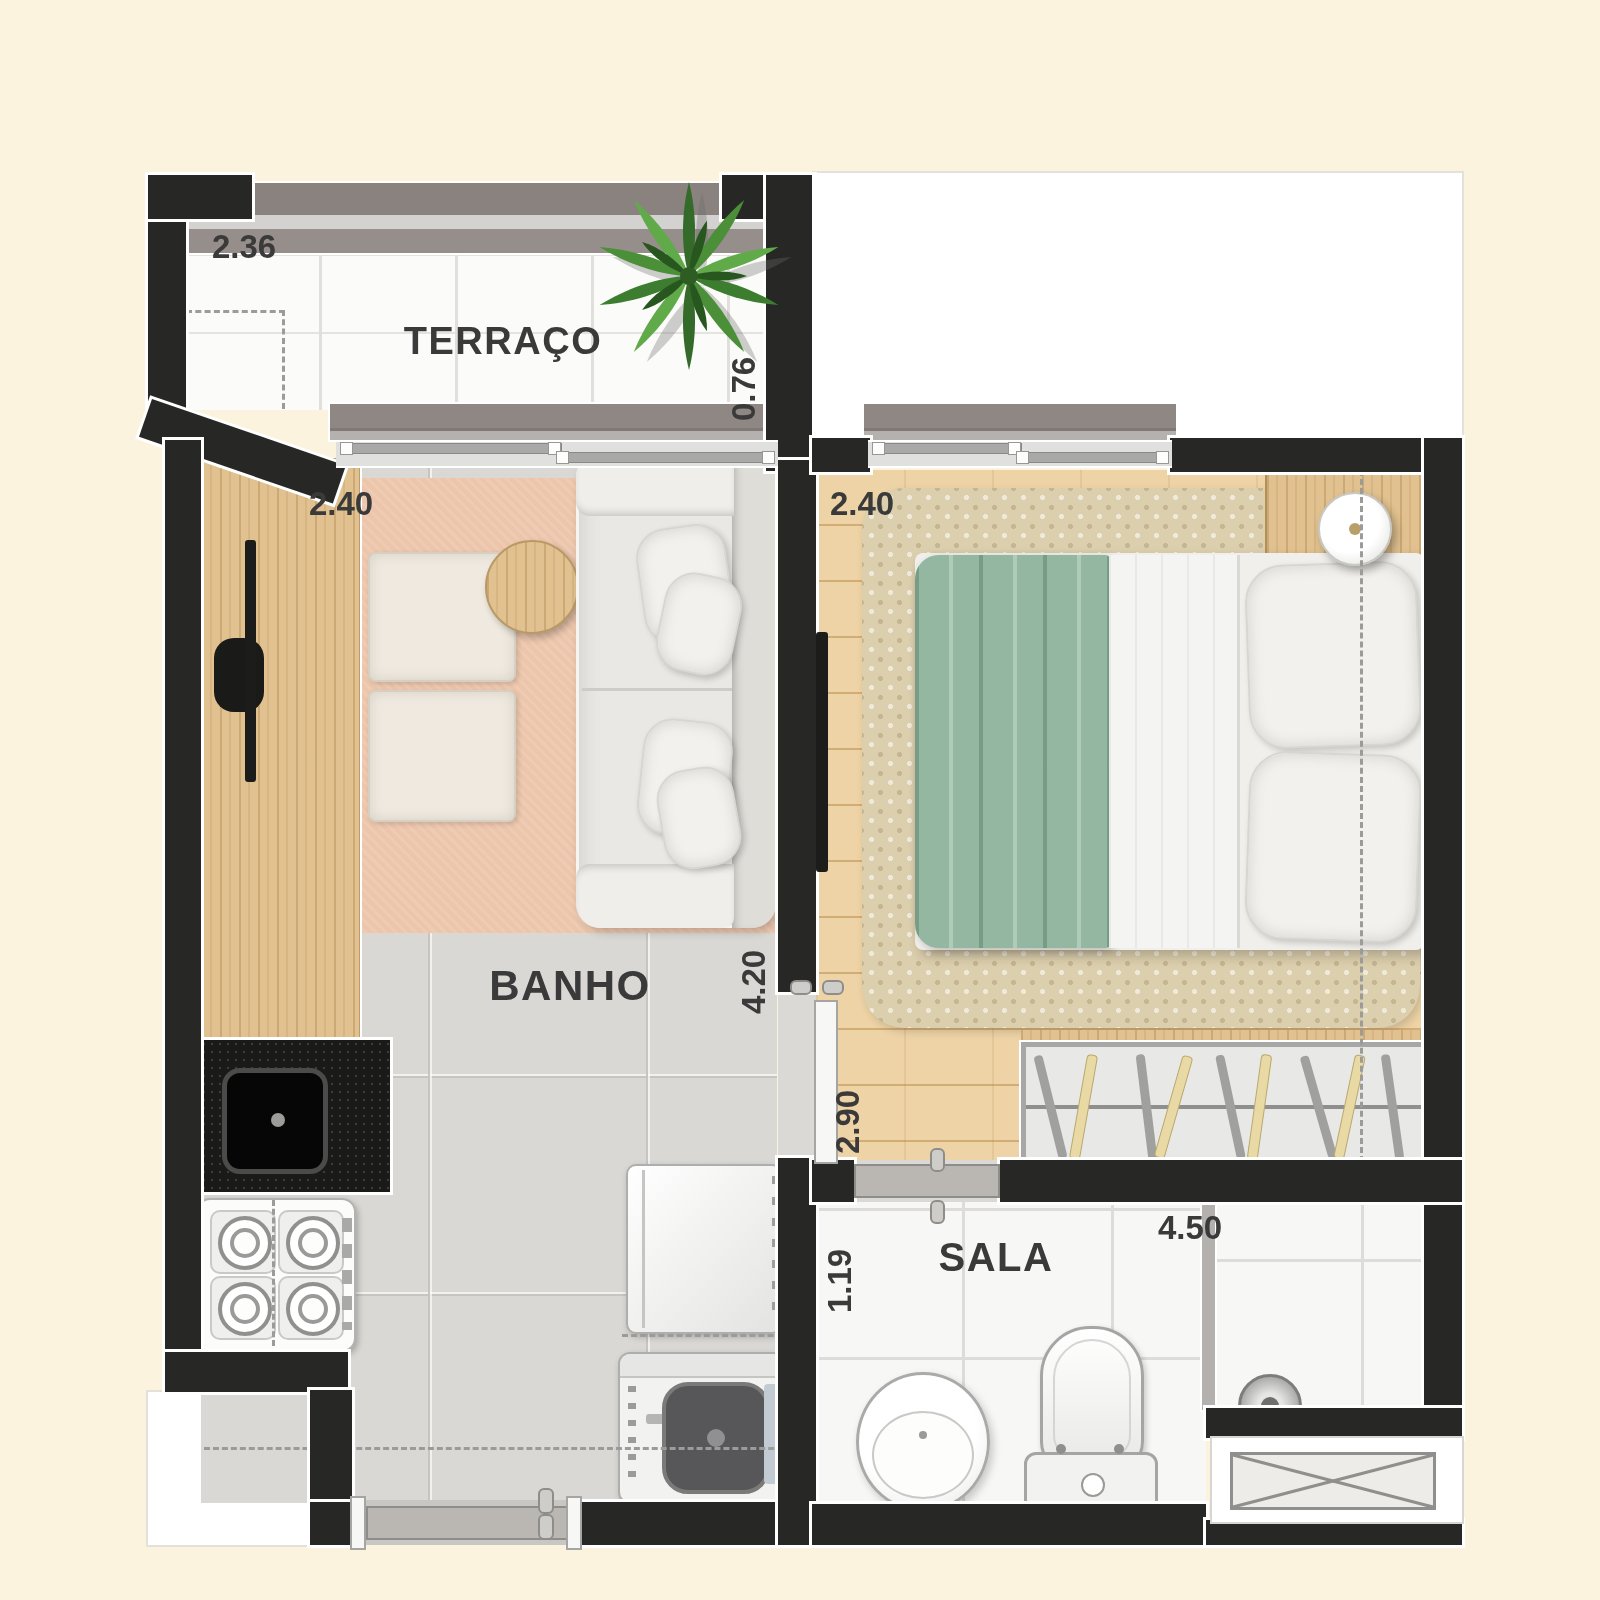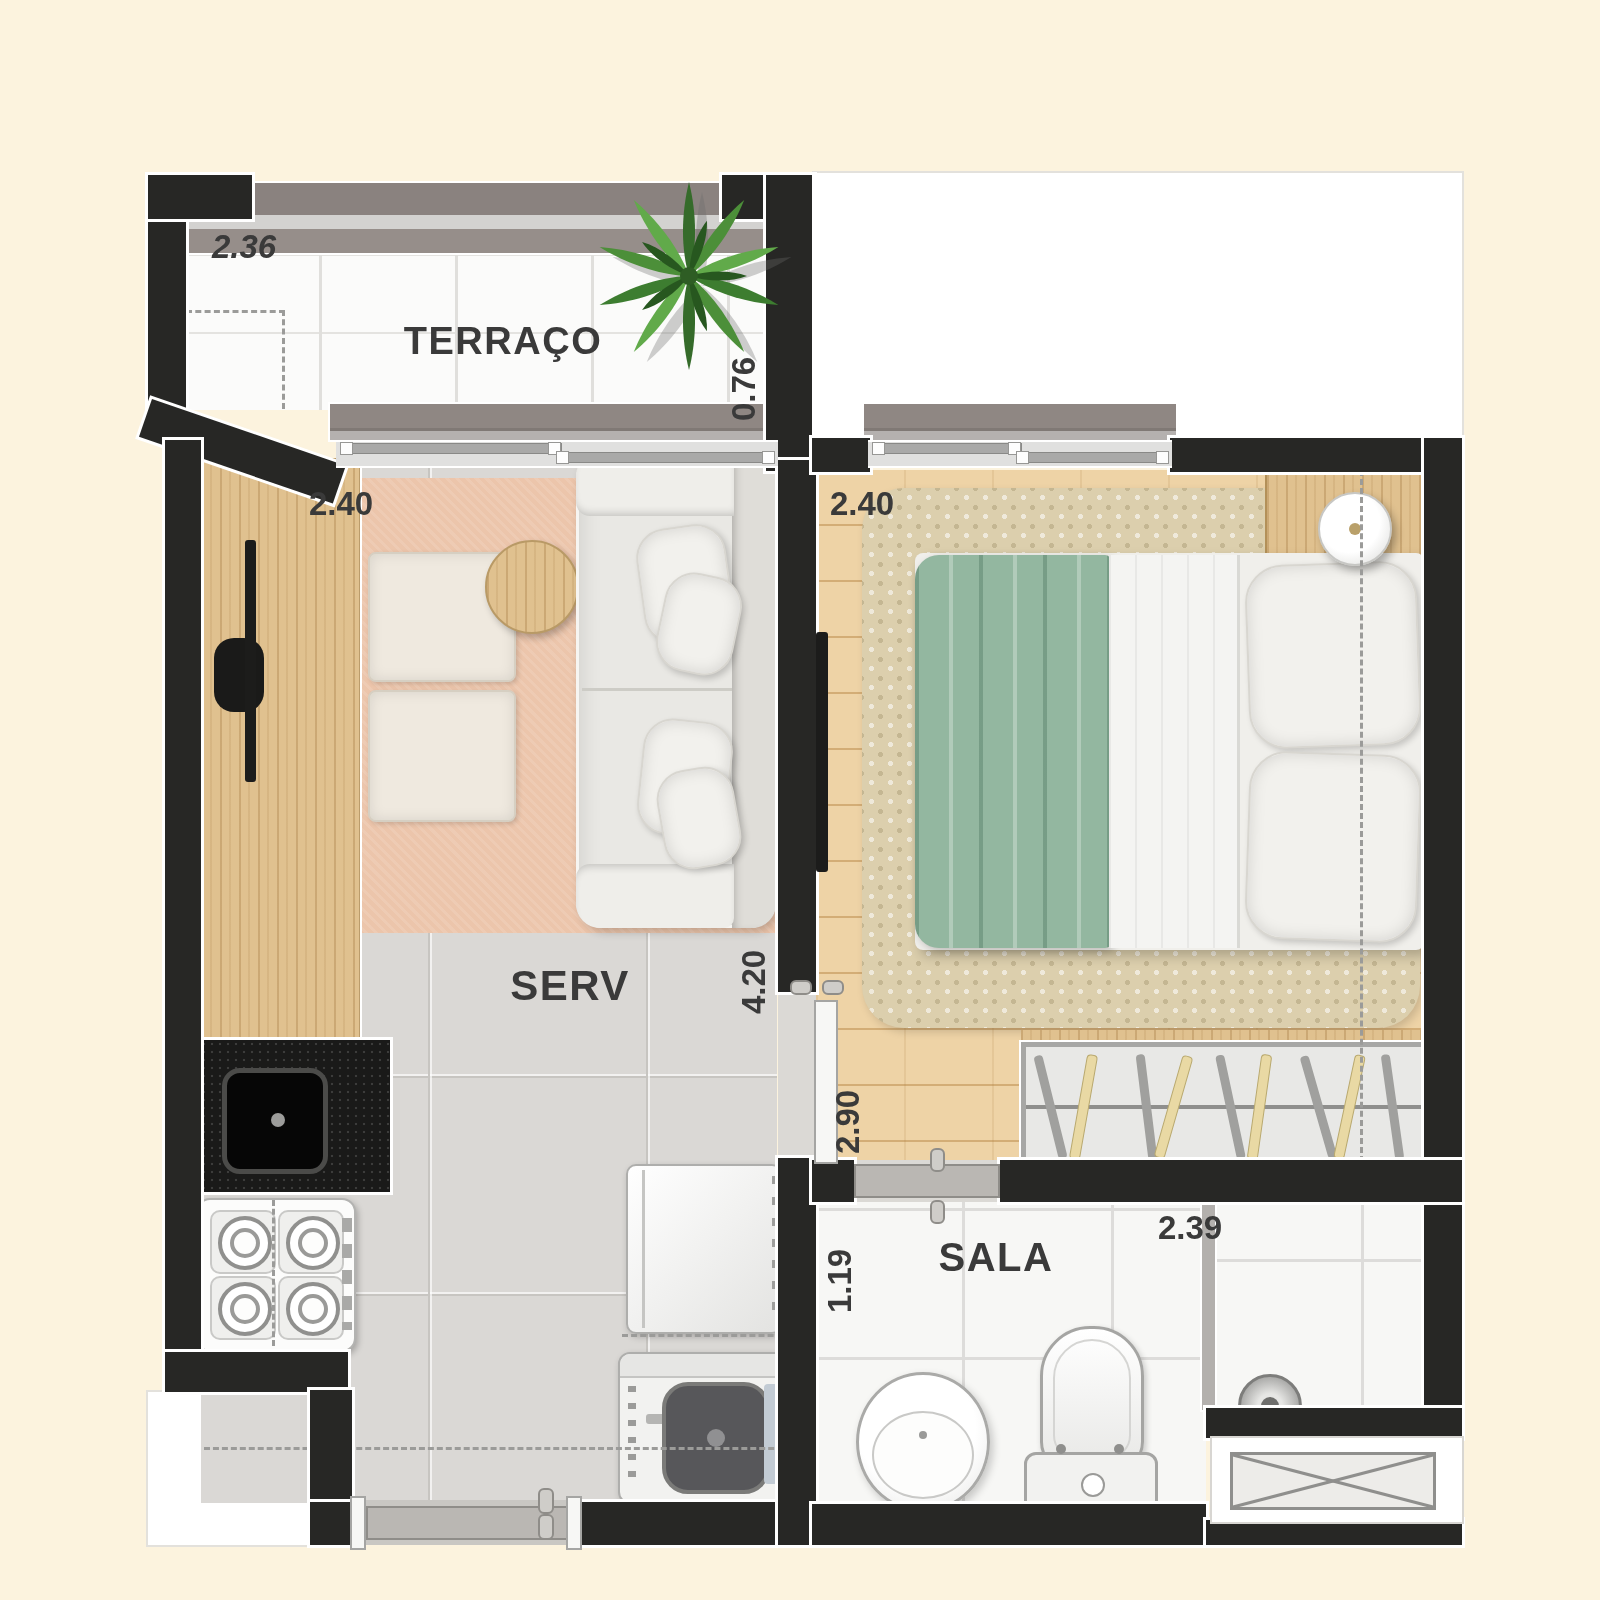--- a/index.html
+++ b/index.html
@@ -97,21 +97,21 @@
   <div class="void" style="left:814px;top:173px;width:648px;height:265px;"></div>
   <div class="void" style="left:148px;top:1392px;width:160px;height:153px;"></div>
 
   <div class="railing" style="left:186px;top:183px;width:580px;height:70px;">
     <div class="abs" style="left:0;top:0;width:100%;height:32px;background:#8a827f;"></div>
     <div class="abs" style="left:0;top:32px;width:100%;height:14px;background:#d3d2d0;"></div>
     <div class="abs" style="left:0;top:46px;width:100%;height:24px;background:#968e8a;"></div>
   </div>
   <div class="tiles-white" style="left:186px;top:250px;width:580px;height:160px;"></div>
   <div class="dash-corner" style="left:186px;top:310px;width:96px;height:96px;"></div>
-  <div class="dim" style="left:244px;top:247px;font-style:italic;">2.36</div>
+  <div class="dim" style="left:244px;top:247px;">2.36</div>
   <div class="room-label" style="left:503px;top:341px;font-size:38px;">TERRAÇO</div>
   <div class="dim v" style="left:744px;top:389px;">0.76</div>
 
   <div class="palm" style="left:583px;top:176px;width:212px;height:200px;">
     <svg width="212" height="200" viewBox="0 0 212 200">
       <g transform="translate(13,10)" opacity="0.32" fill="#6b6b6b">
         <g>
             <path d="M106 100 C 97 70, 99 34, 106 6 C 113 34, 115 70, 106 100 Z" transform="rotate(0 106 100)"></path>
             <path d="M106 100 C 97 70, 99 34, 106 6 C 113 34, 115 70, 106 100 Z" transform="rotate(72 106 100)"></path>
             <path d="M106 100 C 97 70, 99 34, 106 6 C 113 34, 115 70, 106 100 Z" transform="rotate(144 106 100)"></path>
@@ -156,21 +156,21 @@
     <div class="abs" style="left:0;top:0;width:158px;height:64px;background:#efeeea;border-radius:24px 10px 0 14px;box-shadow:inset 0 -6px 8px -4px rgba(0,0,0,.2);"></div>
     <div class="abs" style="left:0;bottom:0;width:158px;height:64px;background:#efeeea;border-radius:14px 0 10px 24px;box-shadow:inset 0 6px 8px -4px rgba(0,0,0,.2);"></div>
     <div class="abs" style="left:6px;top:236px;width:150px;height:3px;background:#cdccc6;"></div>
     <div class="pillow" style="left:64px;top:74px;width:86px;height:112px;transform:rotate(-8deg);"></div>
     <div class="pillow" style="left:84px;top:122px;width:74px;height:96px;transform:rotate(12deg);"></div>
     <div class="pillow" style="left:64px;top:268px;width:86px;height:112px;transform:rotate(6deg);"></div>
     <div class="pillow" style="left:84px;top:316px;width:74px;height:96px;transform:rotate(-10deg);"></div>
   </div>
 
   <div class="dim" style="left:341px;top:504px;">2.40</div>
-  <div class="room-label" style="left:570px;top:986px;font-size:42px;">SERV</div>
+  <div class="room-label" style="left:570px;top:986px;font-size:42px;">BANHO</div>
   <div class="dim v" style="left:754px;top:982px;">4.20</div>
 
   <div class="counter" style="left:200px;top:1040px;width:190px;height:152px;">
     <div class="sink-k" style="left:22px;top:28px;width:96px;height:96px;">
       <div class="abs" style="left:44px;top:40px;width:14px;height:14px;border-radius:50%;background:#9c9c9a;"></div>
     </div>
   </div>
   <div class="stove" style="left:196px;top:1198px;width:156px;height:150px;">
     <div class="grate" style="left:12px;top:10px;width:62px;height:60px;"></div>
     <div class="grate" style="left:80px;top:10px;width:62px;height:60px;"></div>
@@ -272,21 +272,21 @@
   <div class="over" style="left:1230px;top:1452px;width:206px;height:58px;z-index:7;">
     <svg width="206" height="58" viewBox="0 0 206 58">
       <rect x="1.5" y="1.5" width="203" height="55" fill="#edece9" stroke="#8f8f8d" stroke-width="3"></rect>
       <line x1="3" y1="3" x2="203" y2="55" stroke="#8f8f8d" stroke-width="3"></line>
       <line x1="3" y1="55" x2="203" y2="3" stroke="#8f8f8d" stroke-width="3"></line>
     </svg>
   </div>
 
   <div class="dim v" style="left:840px;top:1281px;">1.19</div>
   <div class="room-label" style="left:996px;top:1257px;">SALA</div>
-  <div class="dim" style="left:1190px;top:1228px;">2.39</div>
+  <div class="dim" style="left:1190px;top:1228px;">4.50</div>
 
   <div class="sill" style="left:330px;top:404px;width:460px;height:36px;"></div>
   <div class="track" style="left:336px;top:440px;width:442px;height:24px;">
     <div class="panel" style="left:6px;top:1px;width:218px;"></div>
     <div class="panel" style="left:220px;top:10px;width:216px;"></div>
     <div class="hsq" style="left:4px;top:0;"></div>
     <div class="hsq" style="left:212px;top:0;"></div>
     <div class="hsq" style="left:220px;top:9px;"></div>
     <div class="hsq" style="left:426px;top:9px;"></div>
   </div>

